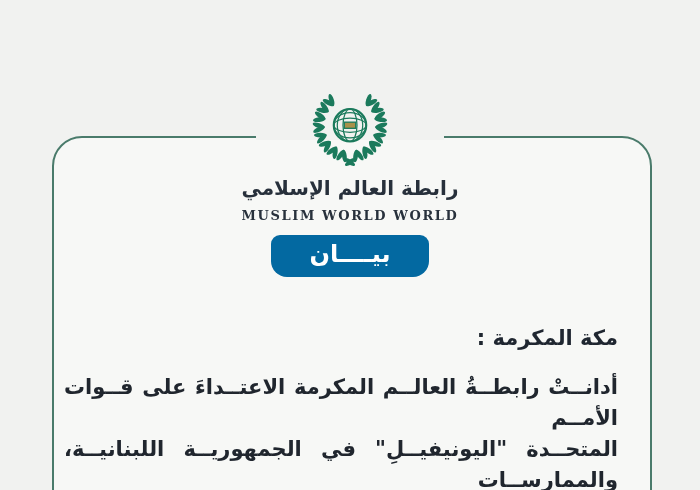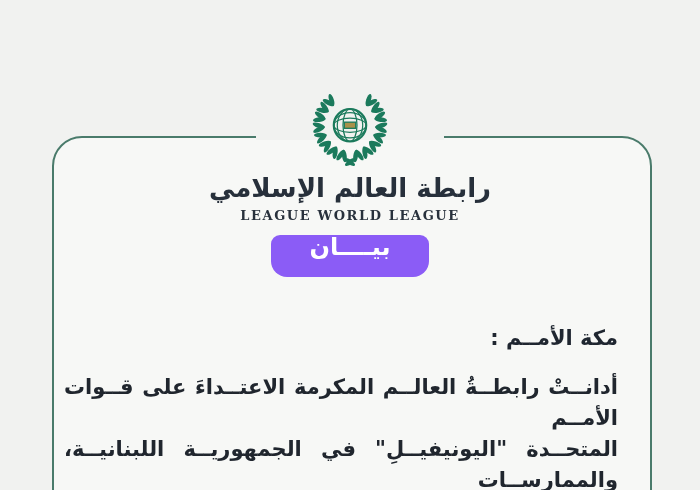--- a/index.html
+++ b/index.html
@@ -18,34 +18,34 @@
   .border-gap{
     position:absolute;left:256px;top:133px;width:188px;height:7px;
     background:#f1f2f0;
   }
   .logo-block{
     position:absolute;left:0;right:0;top:84px;text-align:center;
   }
   .logo-block svg{display:block;margin:0 auto;}
   .calligraphy{
     direction:rtl;
-    font-size:26px;font-weight:700;color:#27303b;
+    font-size:20px;font-weight:700;color:#27303b;
     line-height:36px;letter-spacing:0px;
   }
   .english-name{
     font-family:"DejaVu Serif","Liberation Serif",serif;
     font-weight:700;font-size:13px;letter-spacing:1.6px;
     color:#28313c;line-height:16px;margin-top:2px;
   }
   .banner{
     position:absolute;left:50%;transform:translateX(-50%);
     top:235px;width:158px;height:42px;
-    background:#8b5cf6;
+    background:#0369a1;
     border-radius:9px 9px 16px 16px;
-    display:flex;align-items:flex-start;justify-content:center;
+    display:flex;align-items:center;justify-content:center;
     direction:rtl;
   }
   .banner span{
     color:#ffffff;font-size:24px;font-weight:700;line-height:1;
     padding-bottom:4px;
   }
   .content{
     position:absolute;left:64px;width:554px;top:326px;
     direction:rtl;color:#222831;
   }
@@ -100,29 +100,29 @@
       <g fill="none" stroke="#1b7a5c">
         <circle cx="50" cy="47" r="18.5" stroke-width="2.4"></circle>
         <ellipse cx="50" cy="47" rx="8" ry="18.5" stroke-width="1.4"></ellipse>
         <ellipse cx="50" cy="47" rx="14.5" ry="18.5" stroke-width="1.4"></ellipse>
         <ellipse cx="50" cy="47" rx="18.5" ry="8" stroke-width="1.4"></ellipse>
         <ellipse cx="50" cy="47" rx="18.5" ry="14.5" stroke-width="1.4"></ellipse>
       </g>
       <rect x="43.5" y="43.5" width="13" height="7" fill="#a9914b" stroke="#1b7a5c" stroke-width="1.5"></rect>
     </svg>
     <div class="calligraphy">رابطة العالم الإسلامي</div>
-    <div class="english-name">LEAGUE WORLD LEAGUE</div>
+    <div class="english-name">MUSLIM WORLD WORLD</div>
   </div>
 
   <div class="banner">
     <span>بيــــان</span>
   </div>
 
   <div class="content">
-    <div class="makkah">مكة الأمــم :</div>
+    <div class="makkah">مكة المكرمة :</div>
     <div class="para">
       <div class="pline fill">أدانــتْ رابطــةُ العالــم المكرمة الاعتــداءَ على قــوات الأمــم</div>
       <div class="pline fill">المتحــدة "اليونيفيــلِ" في الجمهوريــة اللبنانيــة، والممارســات</div>
 
     </div>
   </div>
 
 </div>
 
 </body></html>

